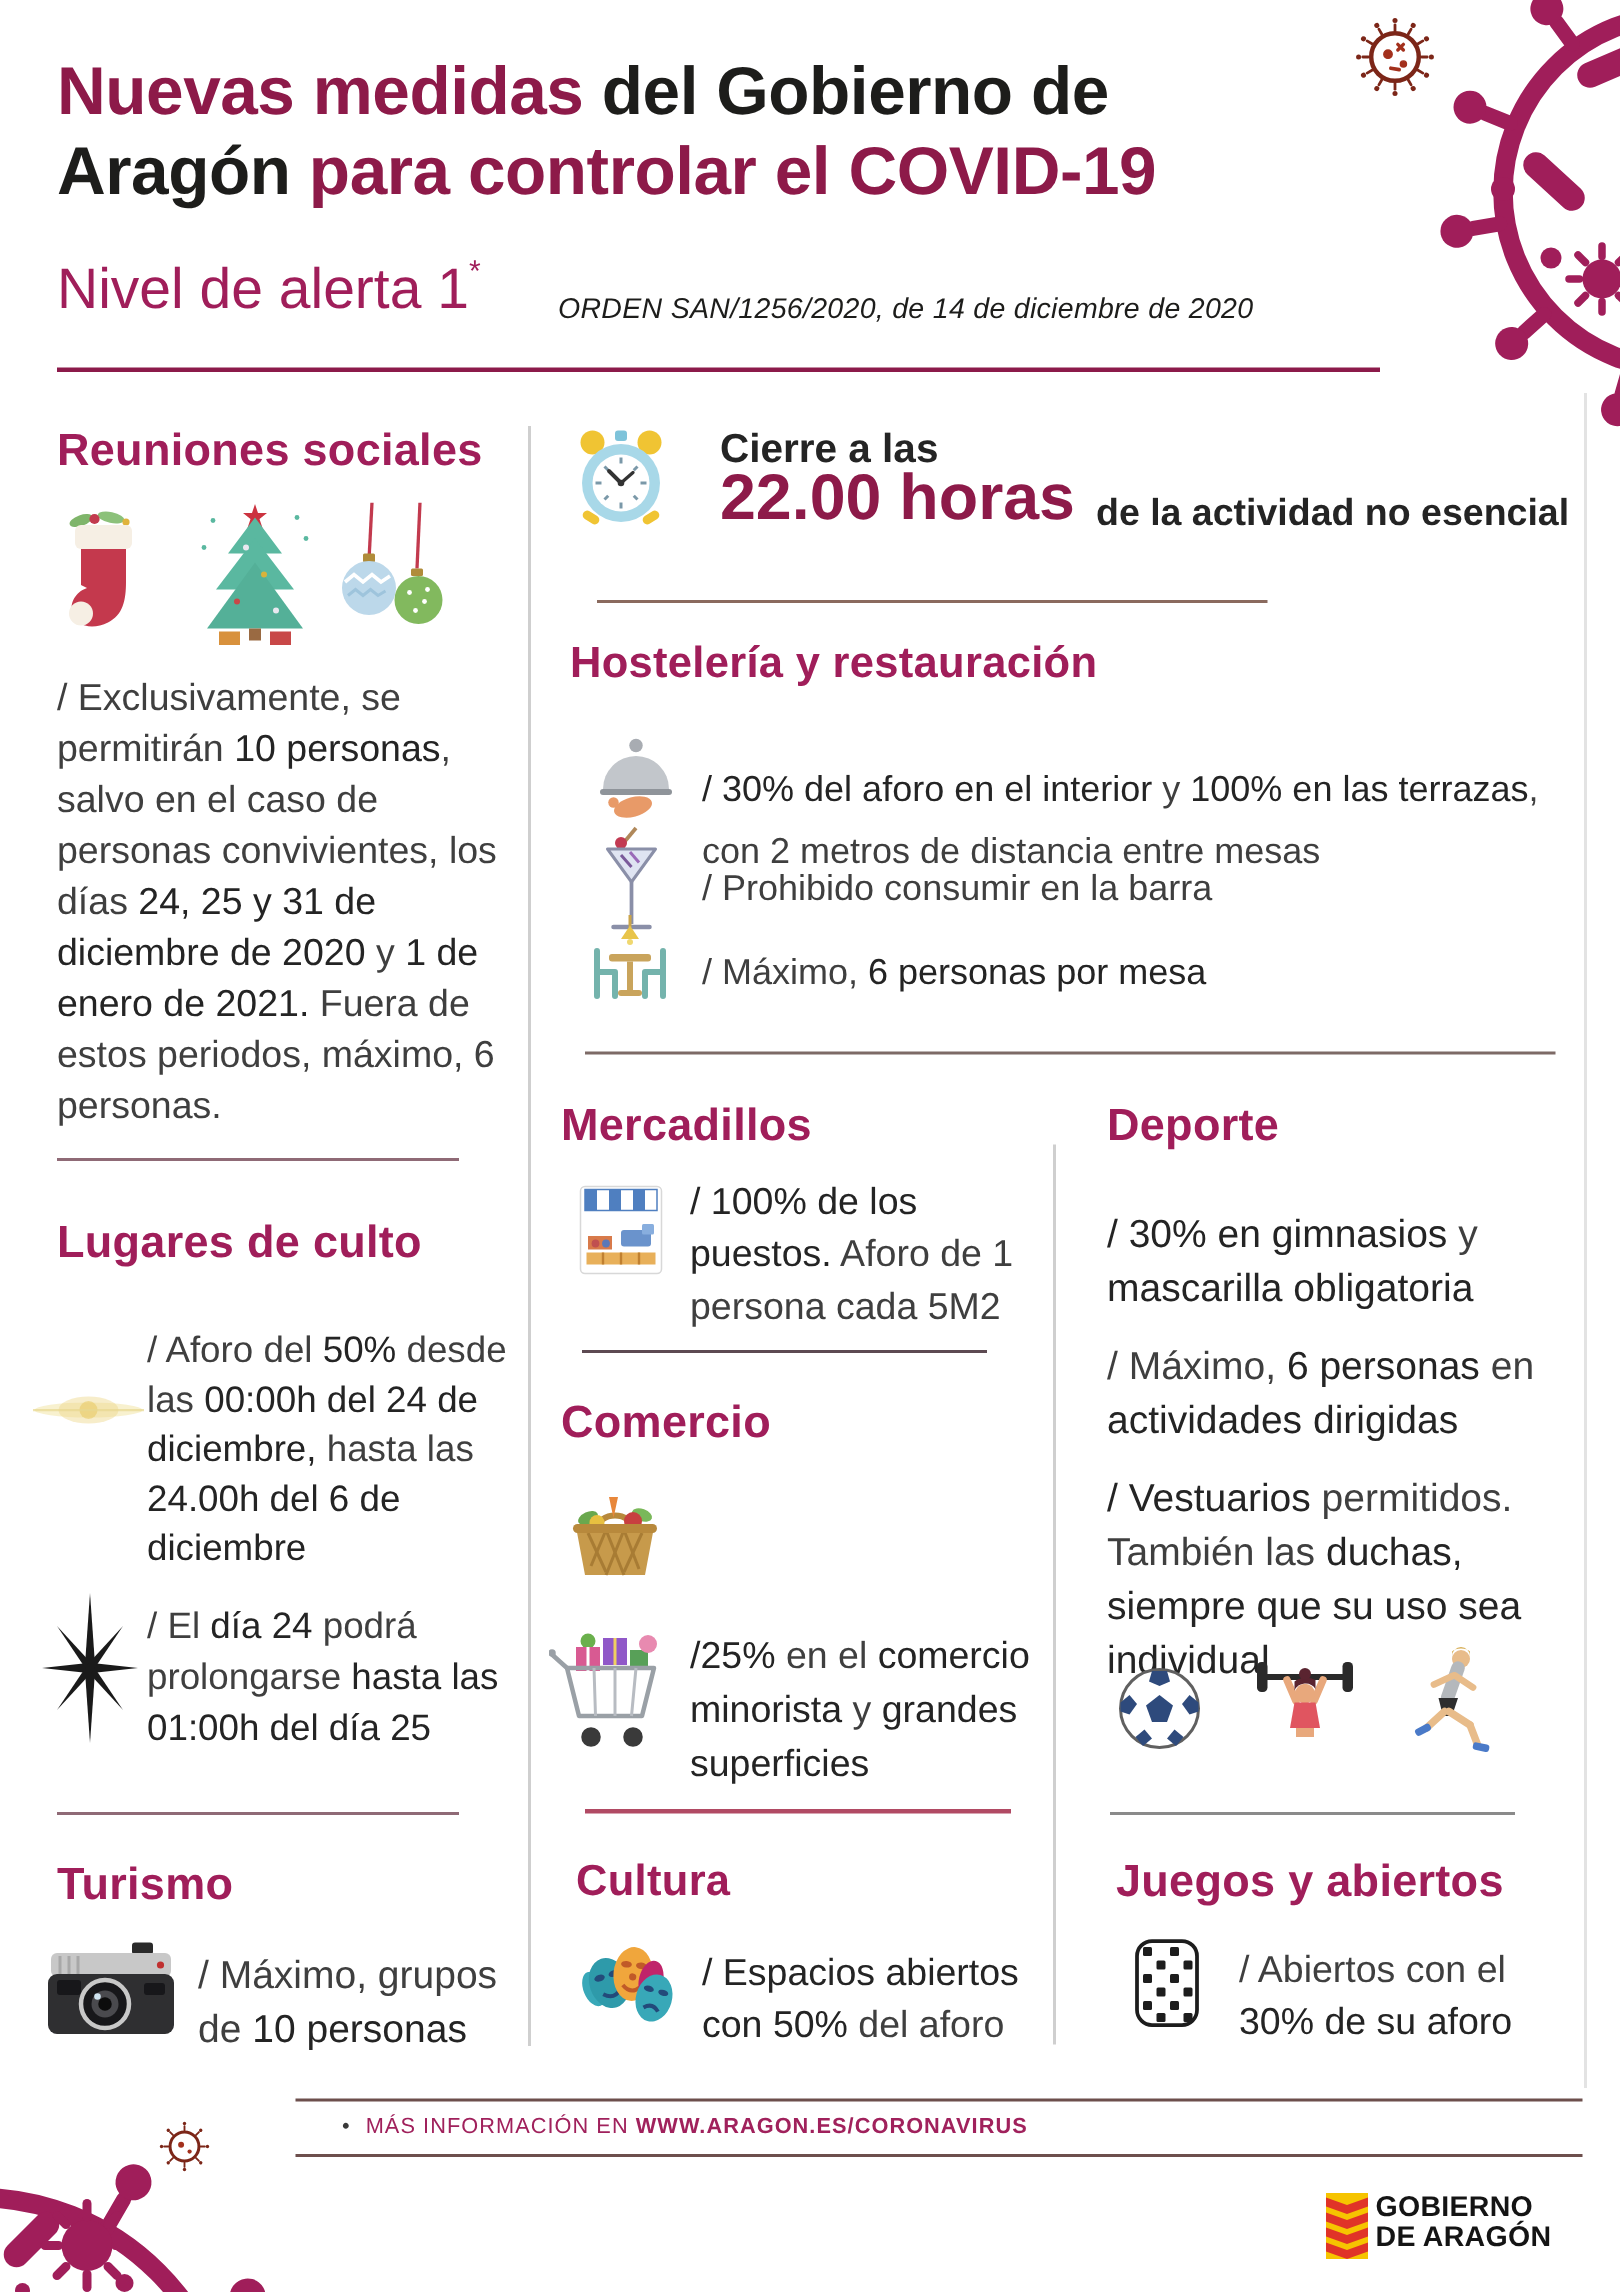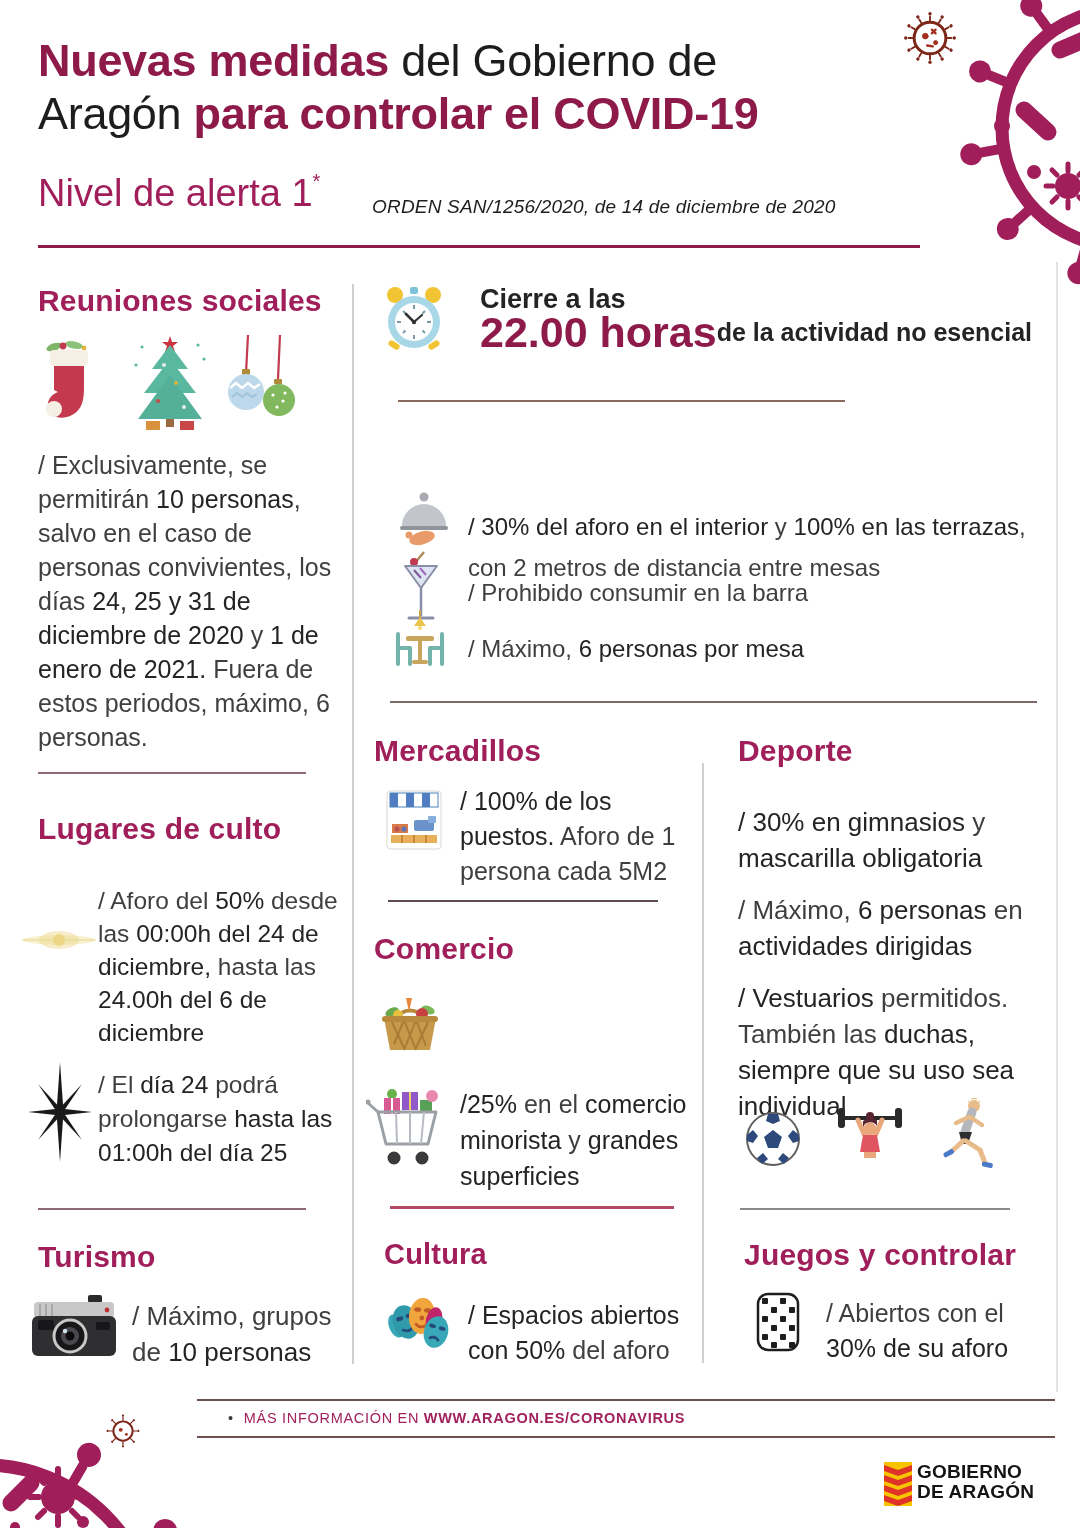--- a/index.html
+++ b/index.html
@@ -10,26 +10,26 @@
 html,body{background:#ffffff}
 .page{position:relative;width:1080px;height:1528px;background:#fff;overflow:hidden;
   font-family:"Liberation Sans", sans-serif;}
 .abs{position:absolute}
 .rule{position:absolute;height:2px}
 .sec-h{position:absolute;font-weight:700;color:var(--accent);font-size:30px;letter-spacing:.2px}
 .txt{position:absolute;color:var(--body);font-weight:400}
 .txt .b{font-weight:400;color:var(--bold)}
 .title{position:absolute;font-size:45px;line-height:1.18;letter-spacing:-.3px}
 .title .ta{color:var(--accent-dark);font-weight:700}
-.title .tk{color:var(--ink);font-weight:400}
+.title .tk{color:var(--ink);font-weight:700}
 .alert{position:absolute;font-size:38px;color:var(--accent);font-weight:400}
 .alert sup{font-size:20px;vertical-align:18px}
 .order{position:absolute;font-style:italic;font-weight:400;font-size:19px;color:var(--ink);letter-spacing:.2px}
 .c1{position:absolute;font-size:27px;font-weight:700;color:var(--bold)}
-.c2row{position:absolute;display:flex;align-items:center;white-space:nowrap}
+.c2row{position:absolute;display:flex;align-items:flex-end;gap:14px;white-space:nowrap}
 .c2{font-size:43px;font-weight:700;color:var(--accent-dark)}
 .c3{font-size:25px;font-weight:700;color:var(--bold)}
 .vline{position:absolute;width:2px;background:#cfcfcf}
 .finfo{position:absolute;font-size:14.5px;letter-spacing:.7px;color:#a0215c;font-weight:400}
 .finfo .dot{color:#3a3a3a;margin-right:10px}
 .finfo .b{font-weight:700;color:#a0215c}
 .logo-txt{position:absolute;font-size:19px;font-weight:700;color:#141414;line-height:20px;letter-spacing:.2px}
 </style>
 </head>
 <body>
@@ -294,20 +294,21 @@
   </svg>
 
   <div class="c1" style="left:480px;top:284px">Cierre a las</div>
   <div class="c2row" style="left:480px;top:308px">
     <span class="c2">22.00 horas</span>
     <span class="c3">de la actividad no esencial</span>
   </div>
 
   <div class="rule" style="left:398px;top:400px;width:447px;background:#8a6a5e"></div>
 
+  <div class="sec-h" style="left:380px;top:426px;font-size:29px">Hostelería y restauración</div>
 
   <svg class="abs" style="left:398px;top:490px" width="52" height="58" viewBox="0 0 52 58">
     <circle cx="26" cy="7" r="4.5" fill="#a8acb2"></circle>
     <path d="M4,36 A22,22 0 0 1 48,36 Z" fill="#c2c6cb"></path>
     <rect x="2" y="36" width="48" height="4" rx="2" fill="#8f949a"></rect>
     <ellipse cx="24" cy="48" rx="13" ry="6.5" fill="#e89a68" transform="rotate(-15 24 48)"></ellipse>
     <circle cx="11" cy="45" r="3.5" fill="#e89a68"></circle>
   </svg>
   <div class="txt" style="left:468px;top:506px;width:585px;font-size:24px;line-height:41px"><span class="b">/ </span><span class="b">30% del aforo en el interior</span><span class=""> y </span><span class="b">100% en las terrazas</span><span class="">, con 2 metros de distancia entre mesas</span></div>
 
@@ -476,21 +477,21 @@
     <path d="M21,36 L34,36 L30,48 L24,48 Z" fill="#2e2e2e"></path>
     <line x1="28" y1="45" x2="42" y2="54" stroke="#e8bc8a" stroke-width="5" stroke-linecap="round"></line>
     <line x1="42" y1="54" x2="47" y2="67" stroke="#e8bc8a" stroke-width="5" stroke-linecap="round"></line>
     <rect x="44" y="66" width="11" height="5" rx="2" fill="#4a7ac8" transform="rotate(12 48 68)"></rect>
     <line x1="25" y1="45" x2="13" y2="56" stroke="#e8bc8a" stroke-width="5" stroke-linecap="round"></line>
     <rect x="5" y="55" width="11" height="5" rx="2" fill="#4a7ac8" transform="rotate(-28 10 57)"></rect>
   </svg>
 
   <div class="rule" style="left:740px;top:1208px;width:270px;background:#8a8a8a"></div>
 
-  <div class="sec-h" style="left:744px;top:1238px">Juegos y controlar</div>
+  <div class="sec-h" style="left:744px;top:1238px">Juegos y abiertos</div>
 
   <svg class="abs" style="left:750px;top:1290px" width="56" height="64" viewBox="0 0 56 64">
     <rect x="8" y="4" width="40" height="56" rx="10" fill="#ffffff" stroke="#1d1d1d" stroke-width="2.5"></rect>
     <g fill="#1d1d1d">
       <rect x="12" y="8" width="6" height="6" rx="1"></rect>
         <rect x="30" y="8" width="6" height="6" rx="1"></rect>
       <rect x="21" y="17" width="6" height="6" rx="1"></rect>
         <rect x="39" y="17" width="6" height="6" rx="1"></rect>
       <rect x="12" y="26" width="6" height="6" rx="1"></rect>
         <rect x="30" y="26" width="6" height="6" rx="1"></rect>

